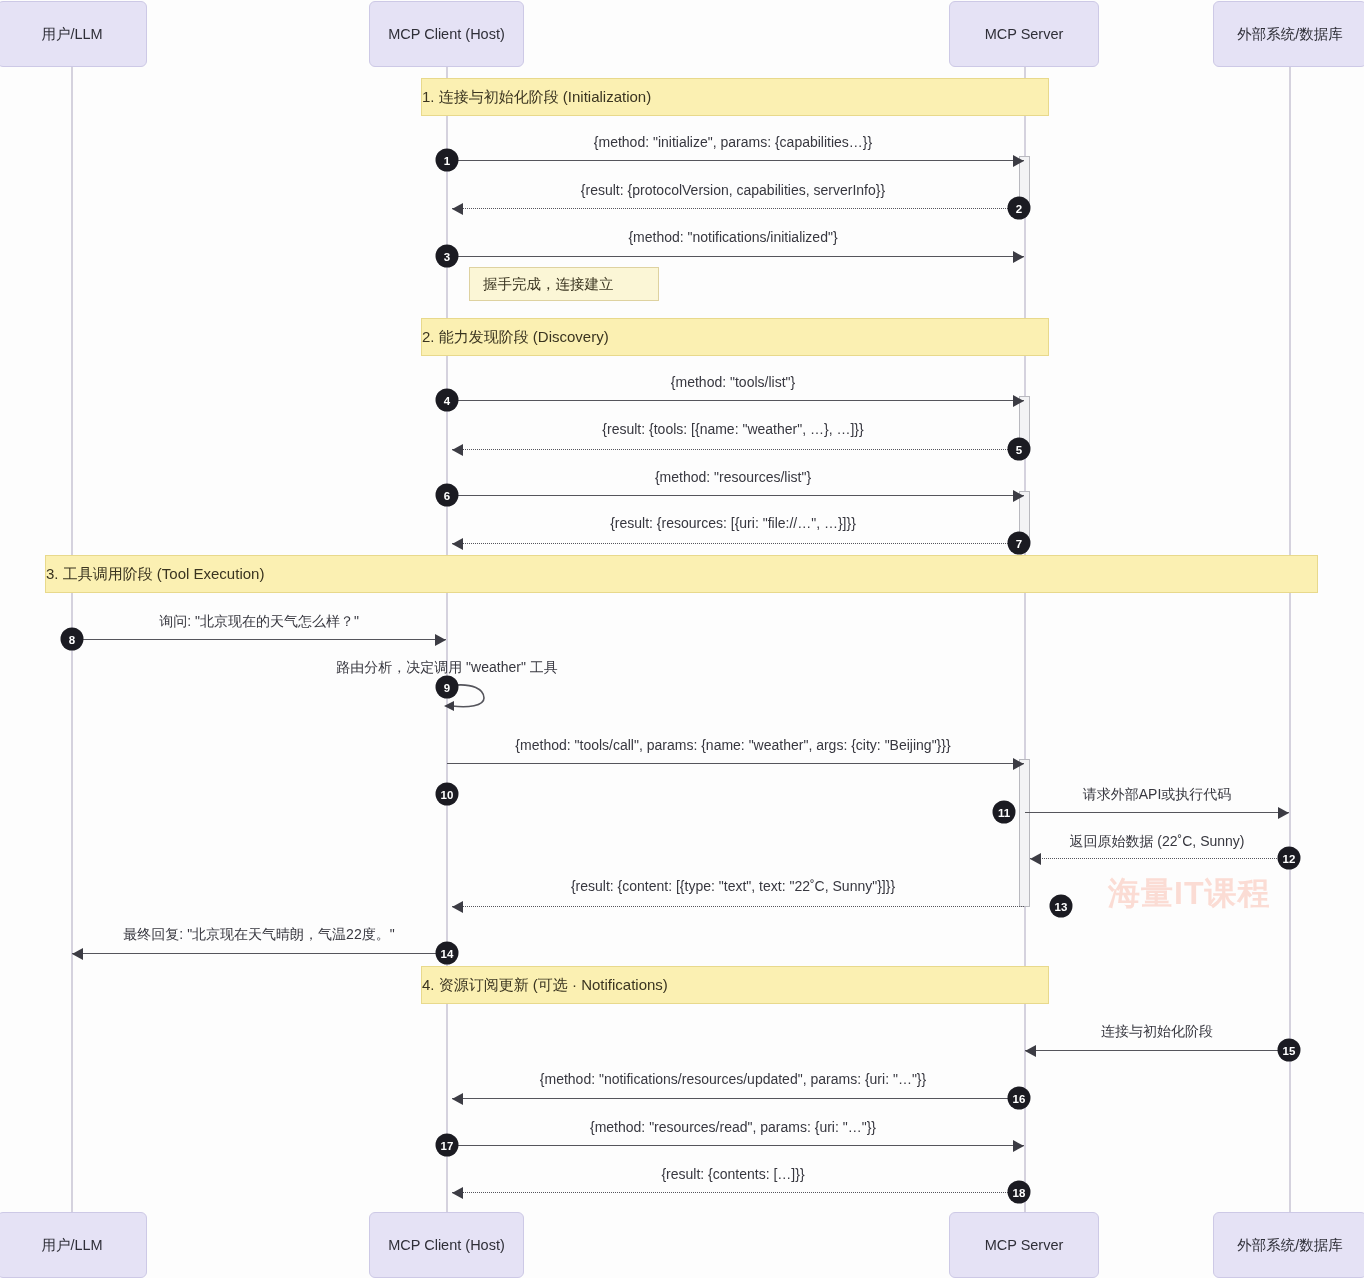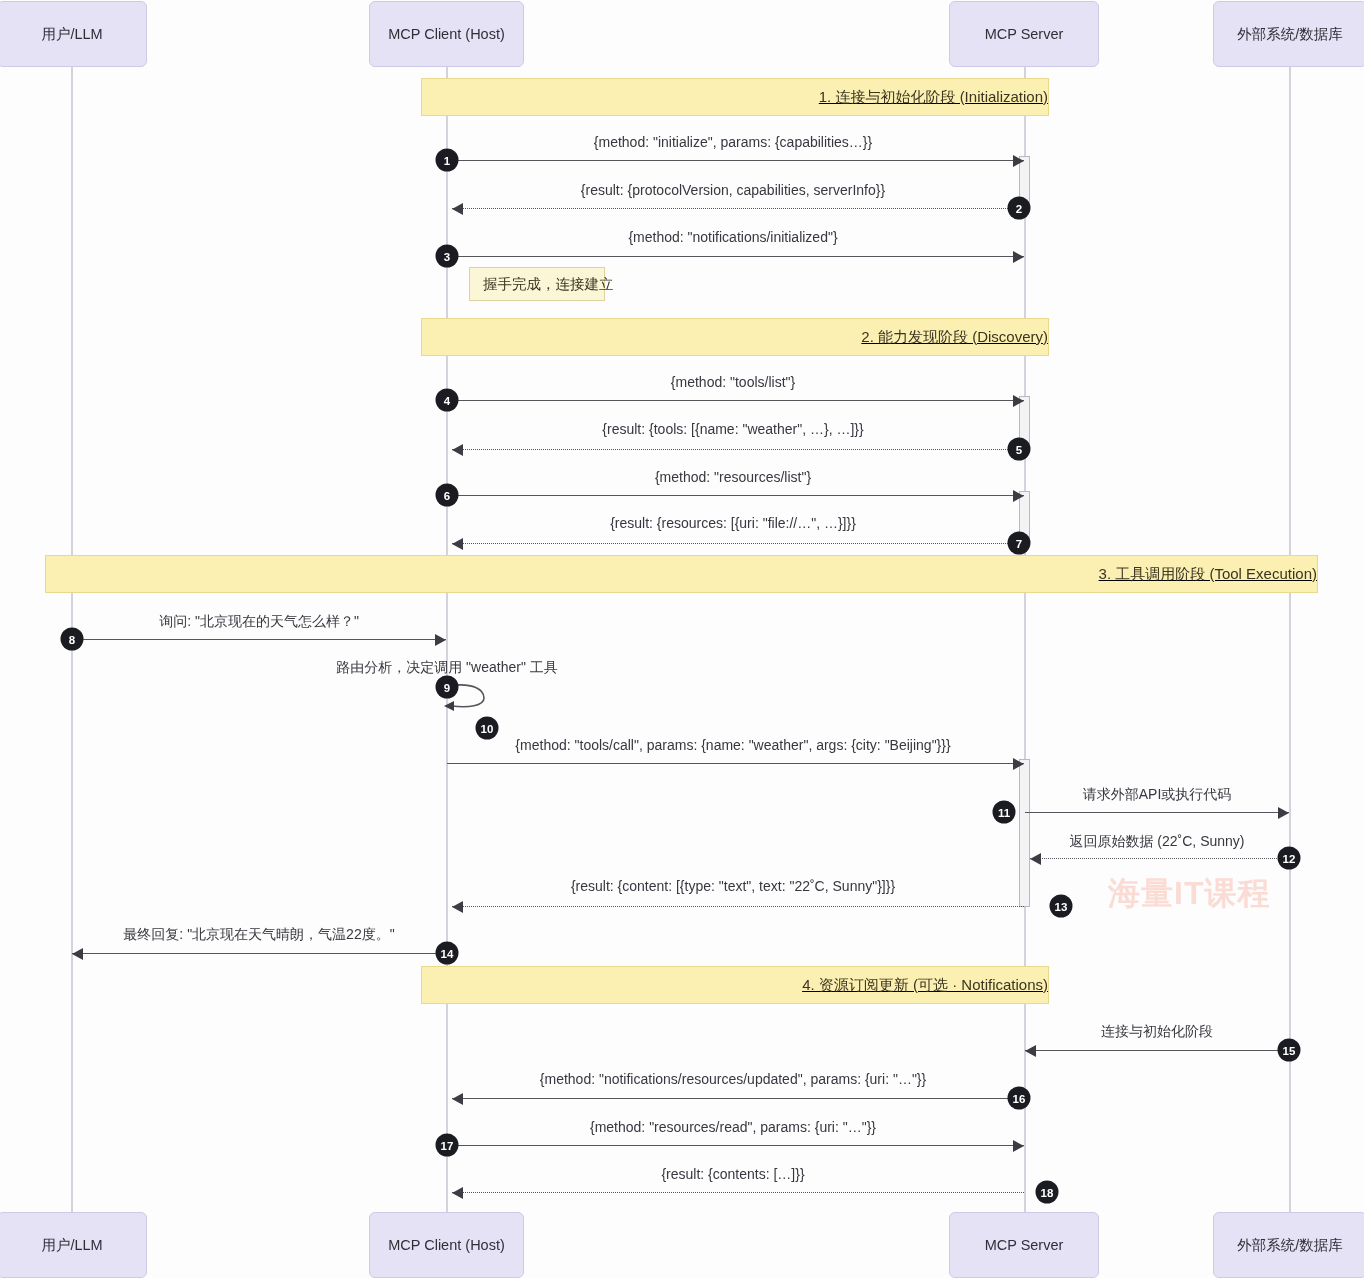--- a/index.html
+++ b/index.html
@@ -59,23 +59,22 @@
   }
 
   
   .band {
     position: absolute;
     height: 38px;
     background: #fbf0b2;
     border: 1px solid #e8d98c;
     display: flex;
     align-items: center;
-    justify-content: flex-end;
+    justify-content: flex-start;
     z-index: 5;
-    text-decoration: underline;
   }
   .band span {
     font-size: 15px;
     color: #3a3420;
     font-weight: 500;
     white-space: nowrap;
   }
 
   
   .note {
@@ -205,21 +204,21 @@
   </div>
   <div class="badge" style="left:1019px; top:208px;">2</div>
 
   <div class="mlabel" style="left:733px; top:229px;">{method: "notifications/initialized"}</div>
   <div class="msg" style="left:447px; top:256px; width:577px;">
     <div class="line" style="width:577px;"></div>
       <div class="head right" style="left:566px;"></div>
   </div>
   <div class="badge" style="left:447px; top:256px;">3</div>
 
-  <div class="note" style="left:469px; top:267px; width:136px;">
+  <div class="note" style="left:469px; top:267px; width:190px;">
     <span>握手完成，连接建立</span>
   </div>
 
   <div class="band" style="left:421px; top:318px; width:628px;">
     <span>2. 能力发现阶段 (Discovery)</span>
   </div>
 
   <div class="activation" style="left:1019px; top:396px; height:53px;"></div>
   <div class="activation" style="left:1019px; top:491px; height:53px;"></div>
 
@@ -269,21 +268,21 @@
   </svg>
   <div class="badge" style="left:447px; top:687px;">9</div>
 
   <div class="activation" style="left:1019px; top:759px; height:148px;"></div>
 
   <div class="mlabel" style="left:733px; top:737px;">{method: "tools/call", params: {name: "weather", args: {city: "Beijing"}}}</div>
   <div class="msg" style="left:447px; top:763px; width:577px;">
     <div class="line" style="width:577px;"></div>
       <div class="head right" style="left:566px;"></div>
   </div>
-  <div class="badge" style="left:447px; top:728px;margin-left:40px;">10</div>
+  <div class="badge" style="left:447px; top:794px;">10</div>
 
   <div class="mlabel" style="left:1157px; top:786px;">请求外部API或执行代码</div>
   <div class="msg" style="left:1025px; top:812px; width:264px;">
     <div class="line" style="width:264px;"></div>
       <div class="head right" style="left:253px;"></div>
   </div>
   <div class="badge" style="left:1004px; top:812px;">11</div>
 
   <div class="mlabel" style="left:1157px; top:833px;">返回原始数据 (22˚C, Sunny)</div>
   <div class="msg dashed" style="left:1030px; top:858px; width:259px;">
@@ -329,21 +328,21 @@
     <div class="line" style="width:577px;"></div>
       <div class="head right" style="left:566px;"></div>
   </div>
   <div class="badge" style="left:447px; top:1145px;">17</div>
 
   <div class="mlabel" style="left:733px; top:1166px;">{result: {contents: […]}}</div>
   <div class="msg dashed" style="left:452px; top:1192px; width:572px;">
     <div class="line" style="width:572px;"></div>
       <div class="head left" style="left:0px;"></div>
   </div>
-  <div class="badge" style="left:1019px; top:1192px;margin-left:28px;">18</div>
+  <div class="badge" style="left:1019px; top:1192px;">18</div>
 
   <div class="actor" style="left:-3px; top:1212px; width:150px;">
     <span>用户/LLM</span>
   </div>
   <div class="actor" style="left:369px; top:1212px; width:155px;">
     <span>MCP Client (Host)</span>
   </div>
   <div class="actor" style="left:949px; top:1212px; width:150px;">
     <span>MCP Server</span>
   </div>

